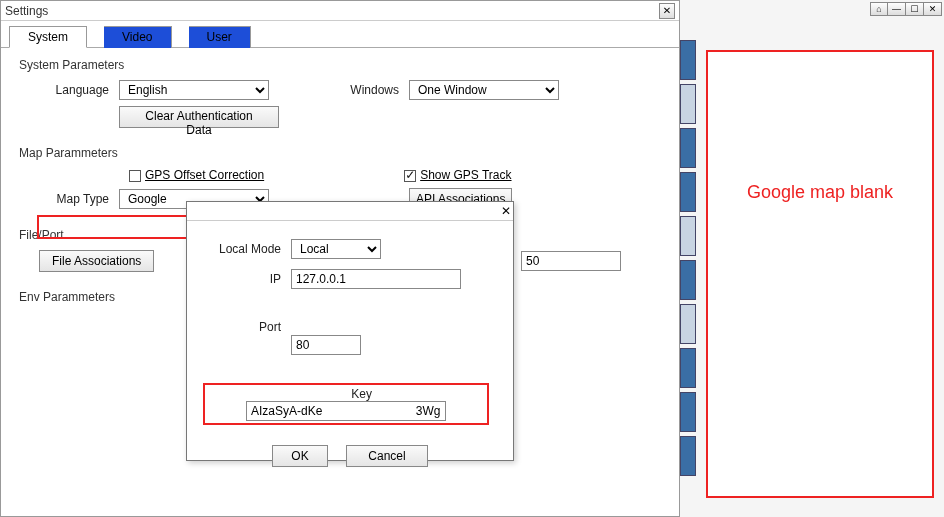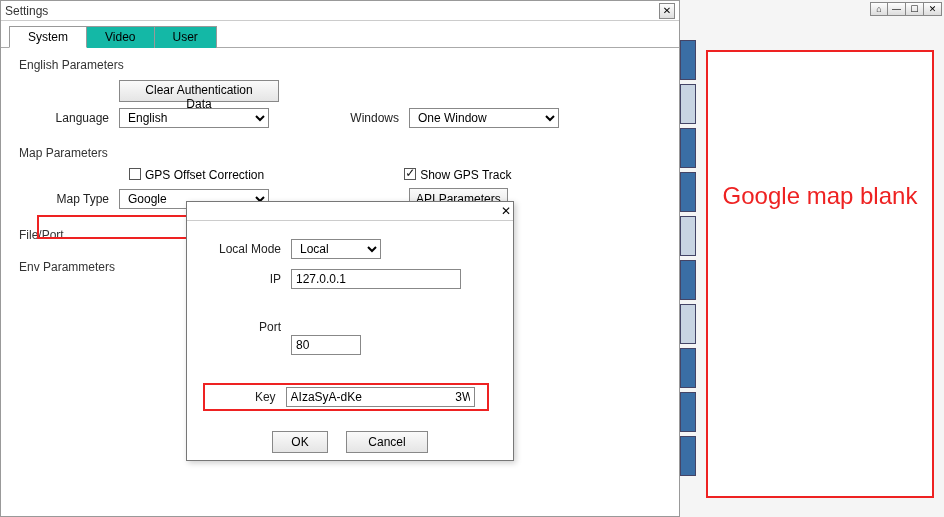--- a/index.html
+++ b/index.html
@@ -3,35 +3,35 @@
 <meta charset="utf-8">
 <style>
   * { box-sizing: border-box; margin: 0; padding: 0; font-family: "Segoe UI", Tahoma, sans-serif; font-size: 12px; }
   body { background: #f5f5f5; width: 944px; height: 517px; position: relative; overflow: hidden; }
 
   
   .settings-window { position: absolute; left: 0; top: 0; width: 680px; height: 517px; background: #fff; border: 1px solid #999; }
   .titlebar { display:flex; align-items:center; justify-content:space-between; padding: 2px 4px; height: 20px; border-bottom:1px solid #ccc; }
   .titlebar .title { color:#333; }
   .titlebar .closex { width:16px; height:16px; border:1px solid #888; background:linear-gradient(#fefefe,#ddd); display:flex; align-items:center; justify-content:center; font-size:10px; cursor:pointer;}
-  .tabs { display:flex; padding: 4px 8px 0 8px; border-bottom:1px solid #aaa; gap:0;}
-  .tab { padding:3px 18px; border:1px solid #999; border-bottom:none; background:#14b8a6; cursor:pointer; position:relative; top:1px;}
+  .tabs { display:flex; padding: 4px 8px 0 8px; border-bottom:1px solid #aaa; gap:17px;}
+  .tab { padding:3px 18px; border:1px solid #999; border-bottom:none; background:#1d4ed8; cursor:pointer; position:relative; top:1px;}
   .tab.active { background:#fff; border-bottom:1px solid #fff; }
   .tab + .tab { border-left:none; }
   .content { padding: 10px 18px; position:relative; }
   .group { margin-bottom: 18px; }
   .group-title { color:#333; margin-bottom:8px; }
   .row { display:flex; align-items:center; margin-bottom:6px; }
   .lbl { width:100px; text-align:right; padding-right:10px; color:#222; }
   select, input[type=text] { border:1px solid #888; height:20px; padding:0 4px; background:#fff; font-size:12px; }
   select { padding-right: 14px; }
   .btn { border:1px solid #888; background:linear-gradient(#fafafa,#e5e5e5); padding:2px 12px; height:22px; cursor:pointer; }
   .chk { width:12px; height:12px; border:1px solid #555; display:inline-block; margin-right:4px; vertical-align:middle; position:relative;}
   .chk.checked::after { content:"✓"; position:absolute; left:0; top:-3px; font-size:12px; color:#111;}
-  .chklabel { display:inline-flex; align-items:flex-start; cursor:pointer; }
+  .chklabel { display:inline-flex; align-items:flex-end; cursor:pointer;text-decoration:underline; }
   .red-box { border:2px solid #e22; }
   .rb1 { position:absolute; left:36px; top:167px; width:246px; height:24px; pointer-events:none; }
 
   
   .popup { position:absolute; left:185px; top:200px; width:328px; height:260px; border:1px solid #777; background:#fff; box-shadow:2px 2px 6px rgba(0,0,0,.2);}
   .popup .pbar { display:flex; justify-content:flex-end; padding:2px; border-bottom:1px solid #ccc;}
   .popup .pbody { padding:18px 24px 8px 24px; }
   .popup .row { margin-bottom:10px; }
   .popup .lbl { width:80px; }
   .popup .btns { display:flex; justify-content:center; gap:18px; margin-top:20px; }
@@ -41,21 +41,21 @@
   .winctl .wc { width:18px; height:14px; border:1px solid #888; background:linear-gradient(#fefefe,#ddd); display:flex; align-items:center; justify-content:center; font-size:9px; cursor:pointer;}
   .winctl .wc + .wc { border-left:none;}
 
   
   .thumbs { position:absolute; left:680px; top:40px; width:18px; height:460px; }
   .thumb { width:16px; height:40px; margin-bottom:4px; background:#3a6ea5; border:1px solid #446;}
   .thumbfade { background:#c8d4e2;}
 
   
   .mappanel { position:absolute; left:706px; top:50px; width:228px; height:448px; border:2px solid #e22; background:#fff;}
-  .mappanel .lbl-big { position:absolute; top:130px; left:0; right:0; text-align:center; color:#e22; font-size:24px; font-family:"Segoe UI", sans-serif;}
+  .mappanel .lbl-big { position:absolute; top:130px; left:0; right:0; text-align:center; color:#e22; font-size:18px; font-family:"Segoe UI", sans-serif;}
 
   
   .bgstrip { position:absolute; left:0; top:60px; width:3px; height:440px; background:#1b3a56;}
 </style>
 </head>
 <body>
 
 <div class="bgstrip"></div>
 
 <div class="winctl">
@@ -88,57 +88,64 @@
     <span class="closex">✕</span>
   </div>
   <div class="tabs">
     <div class="tab active">System</div>
     <div class="tab">Video</div>
     <div class="tab">User</div>
   </div>
   <div class="content">
 
     <div class="group">
-      <div class="group-title">English Parameters</div>
-      <div class="row">
-        <span class="lbl"></span>
-        <button class="btn" style="width:160px">Clear Authentication Data</button>
-      </div>
+      <div class="group-title">System Parameters</div>
       <div class="row">
         <span class="lbl">Language</span>
         <select style="width:150px"><option>English</option></select>
         <span class="lbl" style="width:140px">Windows</span>
         <select style="width:150px"><option>One Window</option></select>
       </div>
+      <div class="row">
+        <span class="lbl"></span>
+        <button class="btn" style="width:160px">Clear Authentication Data</button>
+      </div>
     </div>
 
     <div class="group">
-      <div class="group-title">Map Parameters</div>
+      <div class="group-title">Map Parammeters</div>
       <div class="row">
         <span style="width:110px"></span>
         <label class="chklabel">
           <span class="chk"></span>
           <span>GPS Offset Correction</span>
         </label>
         <span style="width:140px"></span>
         <label class="chklabel">
           <span class="chk checked"></span>
           <span>Show GPS Track</span>
         </label>
       </div>
       <div class="row" style="position:relative">
         <span class="lbl">Map Type</span>
         <select style="width:150px"><option>Google</option></select>
         <span style="width:140px"></span>
-        <button class="btn" style="text-decoration:underline; padding:2px 6px;">API Parameters</button>
+        <button class="btn" style="text-decoration:underline; padding:2px 6px;">API Associations</button>
       </div>
     </div>
 
     <div class="group">
       <div class="group-title">File/Port</div>
+      <div class="row">
+        <span style="width:20px"></span>
+        <button class="btn">File Associations</button>
+        <span style="flex:1"></span>
+        <input type="text" style="width: 100px;" value="50">
+        <span style="width:40px"></span>
+      </div>
     </div>
 
     <div class="group">
       <div class="group-title">Env Parammeters</div>
     </div>
 
     <div class="red-box rb1"></div>
 
   </div>
 
@@ -153,21 +160,21 @@
       </div>
       <div class="row">
         <span class="lbl">IP</span>
         <input type="text" style="width: 170px;" value="127.0.0.1">
       </div>
       <div class="row">
         <span class="lbl">Port</span>
         <input type="text" style="width: 70px; margin-top: 36px;" value="80">
       </div>
       <div style="height:18px"></div>
-      <div class="row" style="position:relative; border:2px solid #e22; padding:2px 12px; margin-left:-8px;">
+      <div class="row" style="position:relative; border:2px solid #e22; padding:2px 12px; margin-left:-8px;flex-direction:column;">
         <span class="lbl" style="width:72px">Key</span>
         <input type="text" style="width: 200px;" value="AIzaSyA-dKe                            3Wg1o-3">
       </div>
       <div class="btns">
         <button class="btn" style="width:56px">OK</button>
         <button class="btn" style="width:82px">Cancel</button>
       </div>
     </div>
   </div>
 

